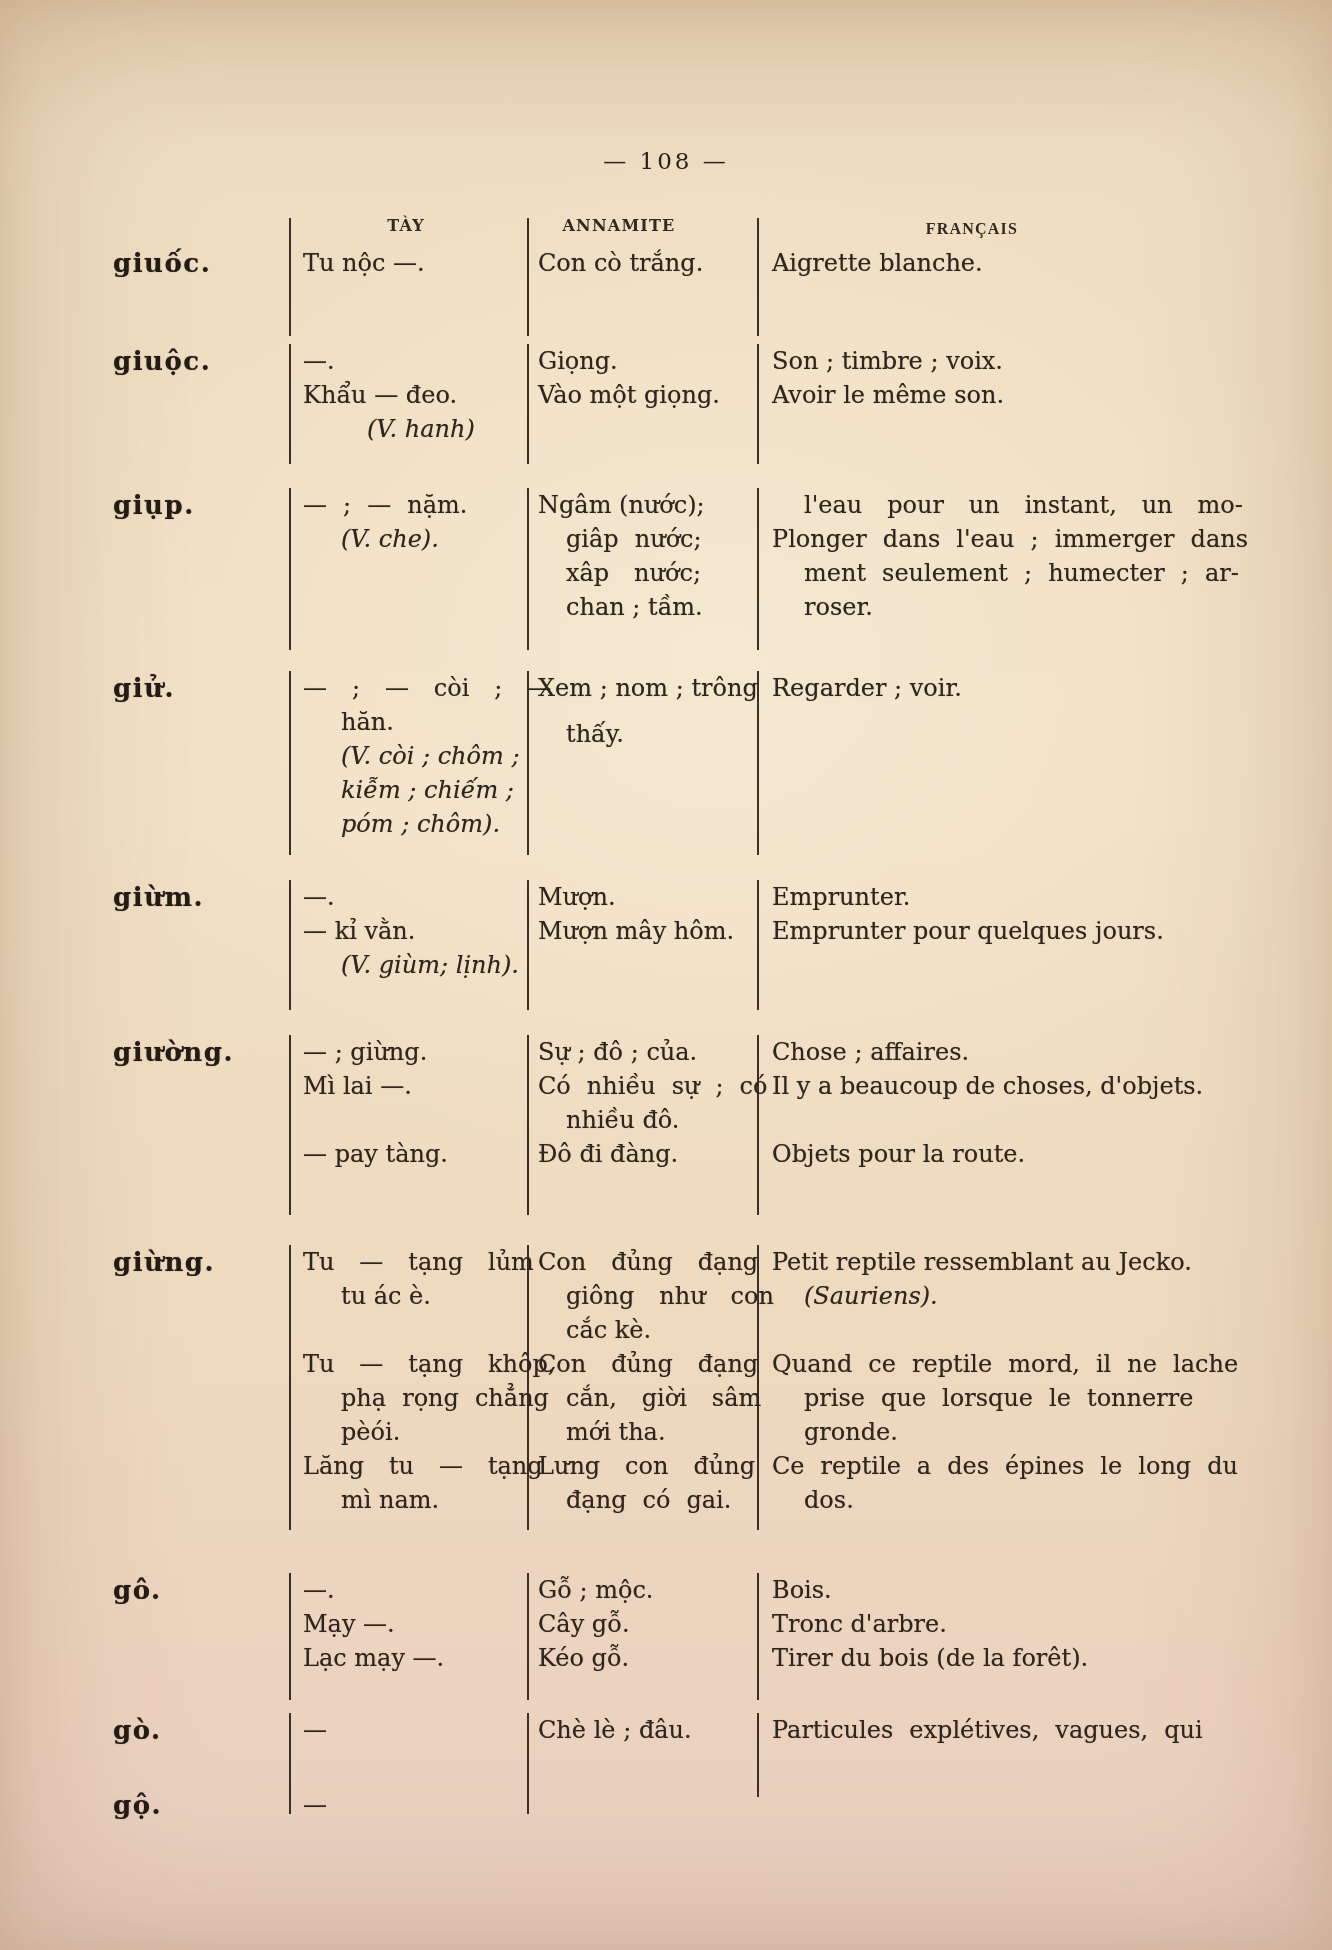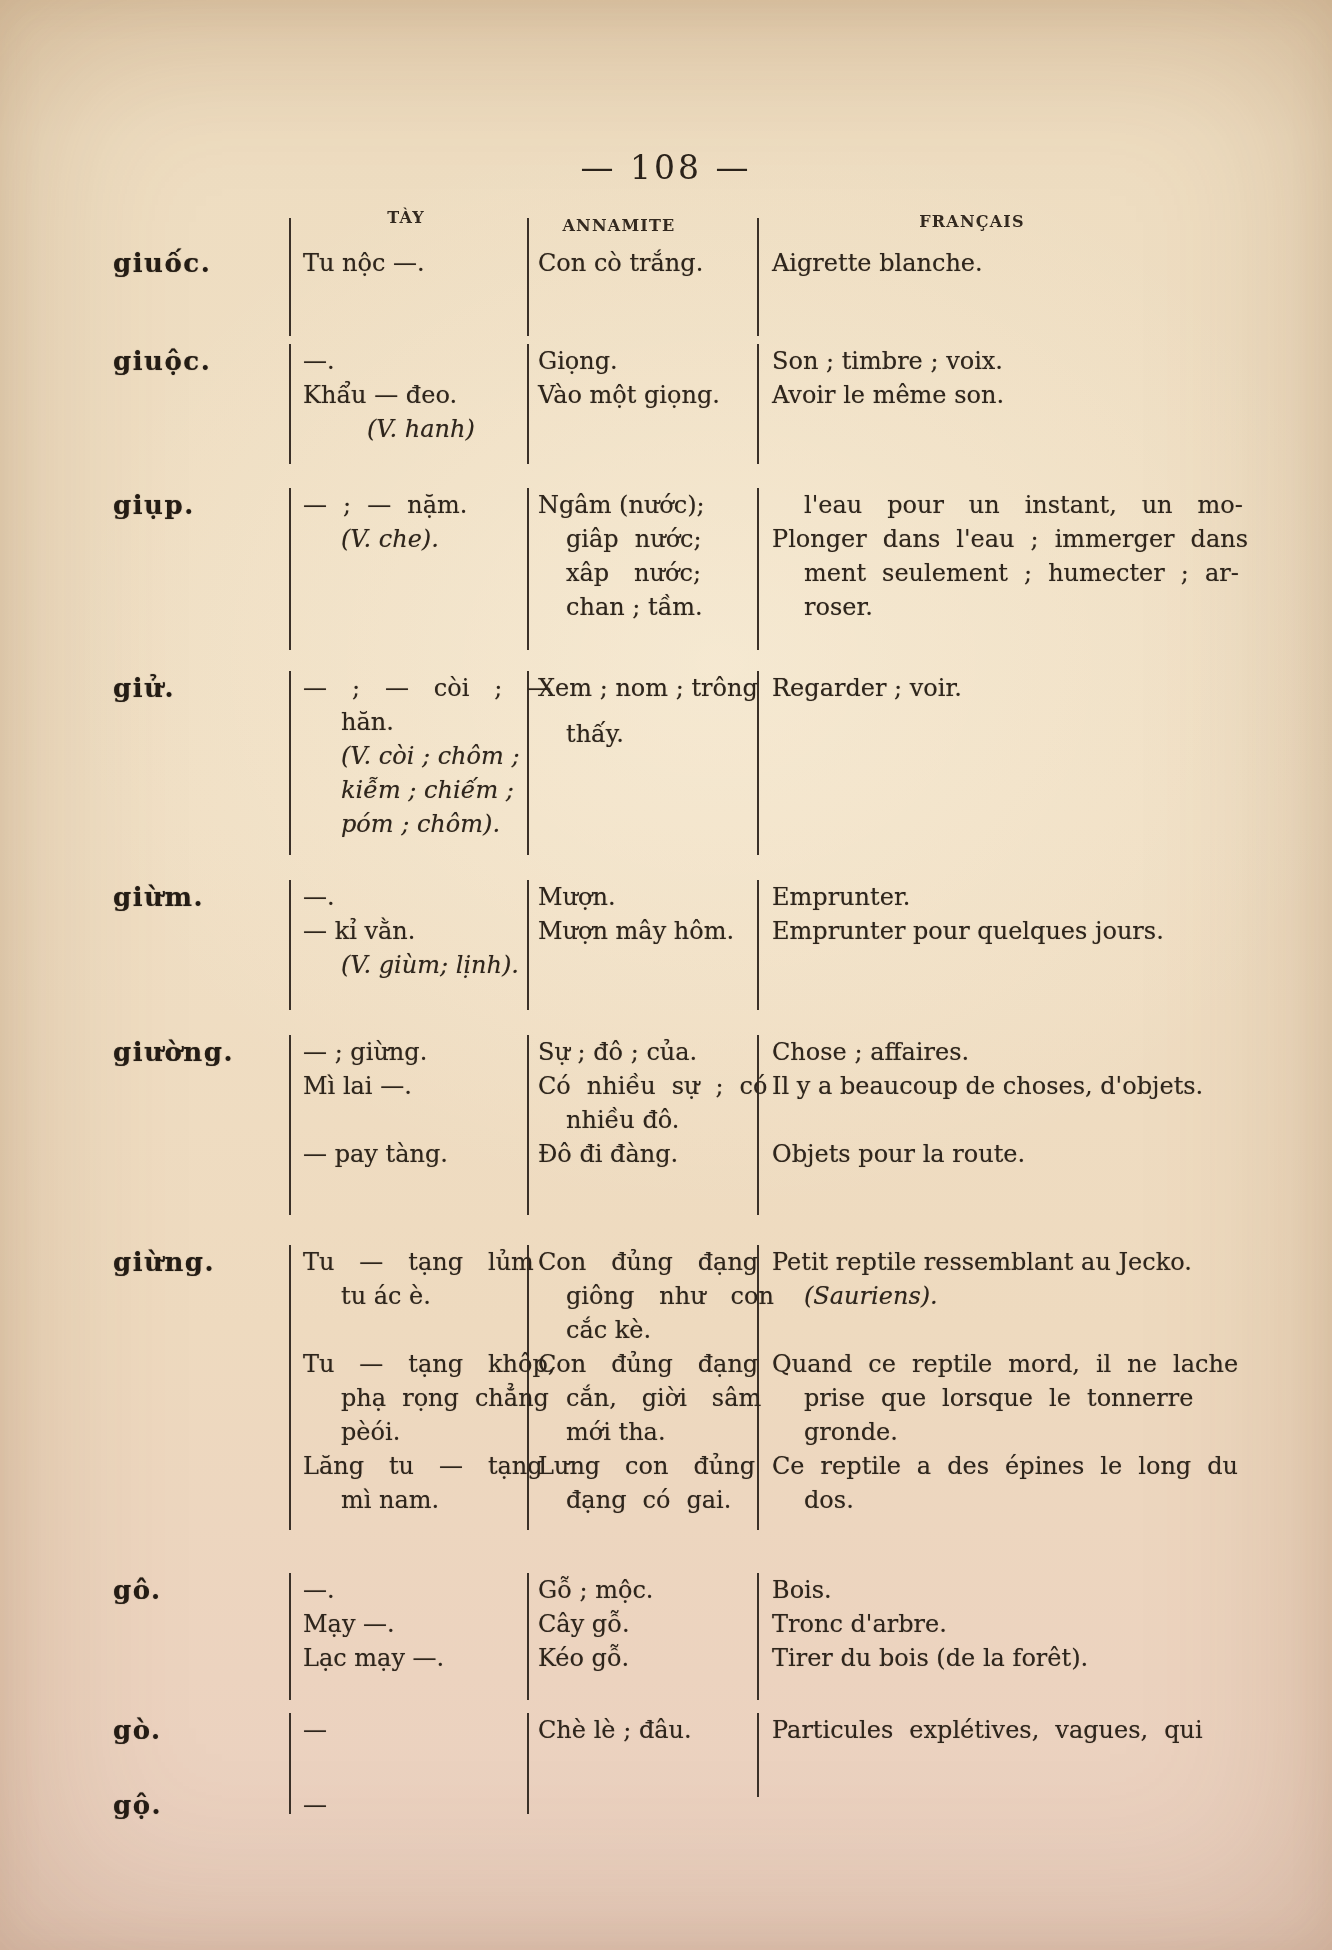--- a/index.html
+++ b/index.html
@@ -10,29 +10,29 @@
       radial-gradient(ellipse 920px 760px at 54% 34%, rgba(255,249,232,0.38), rgba(255,249,232,0) 72%),
       linear-gradient(180deg,#e8d4b6 0%,#eeddc1 7%,#f0dfc4 42%,#eedabf 68%,#ecd3bf 86%,#e9cfc0 100%);
   }
   .vignette{
     position:absolute;inset:0;pointer-events:none;
     box-shadow: inset 0 0 170px 18px rgba(124,79,38,0.22), inset 0 0 46px rgba(124,79,38,0.10);
   }
   .page{position:absolute;inset:0;color:#2e251c;}
   .page-number{
     position:absolute;top:148px;left:0;right:0;text-align:center;
-    font-size:33px;letter-spacing:3px;color:#2a221a;
+    font-size:23px;letter-spacing:3px;color:#2a221a;
   }
   .col-header{
     position:absolute;font-size:16px;font-weight:bold;letter-spacing:1.2px;
     text-align:center;color:#33291f;
   }
-  .hdr-tay{left:289px;width:234px;top:208px;}
+  .hdr-tay{left:289px;width:234px;top:216px;}
   .hdr-ann{left:527px;width:184px;top:216px;}
-  .hdr-fra{left:757px;width:430px;top:212px;}
+  .hdr-fra{left:757px;width:430px;top:220px;font-family:Liberation Serif, serif;}
   .entry{position:absolute;left:0;width:1332px;}
   .hw{
     position:absolute;left:113px;top:0;height:34px;line-height:34px;
     font-weight:bold;font-size:26px;letter-spacing:1.5px;color:#241c14;
     text-shadow:0 0 1px rgba(30,22,14,0.55);
   }
   .col{position:absolute;top:0;font-size:24px;}
   .col-tay{left:303px;width:222px;}
   .col-ann{left:538px;width:217px;}
   .col-fra{left:772px;width:500px;}

